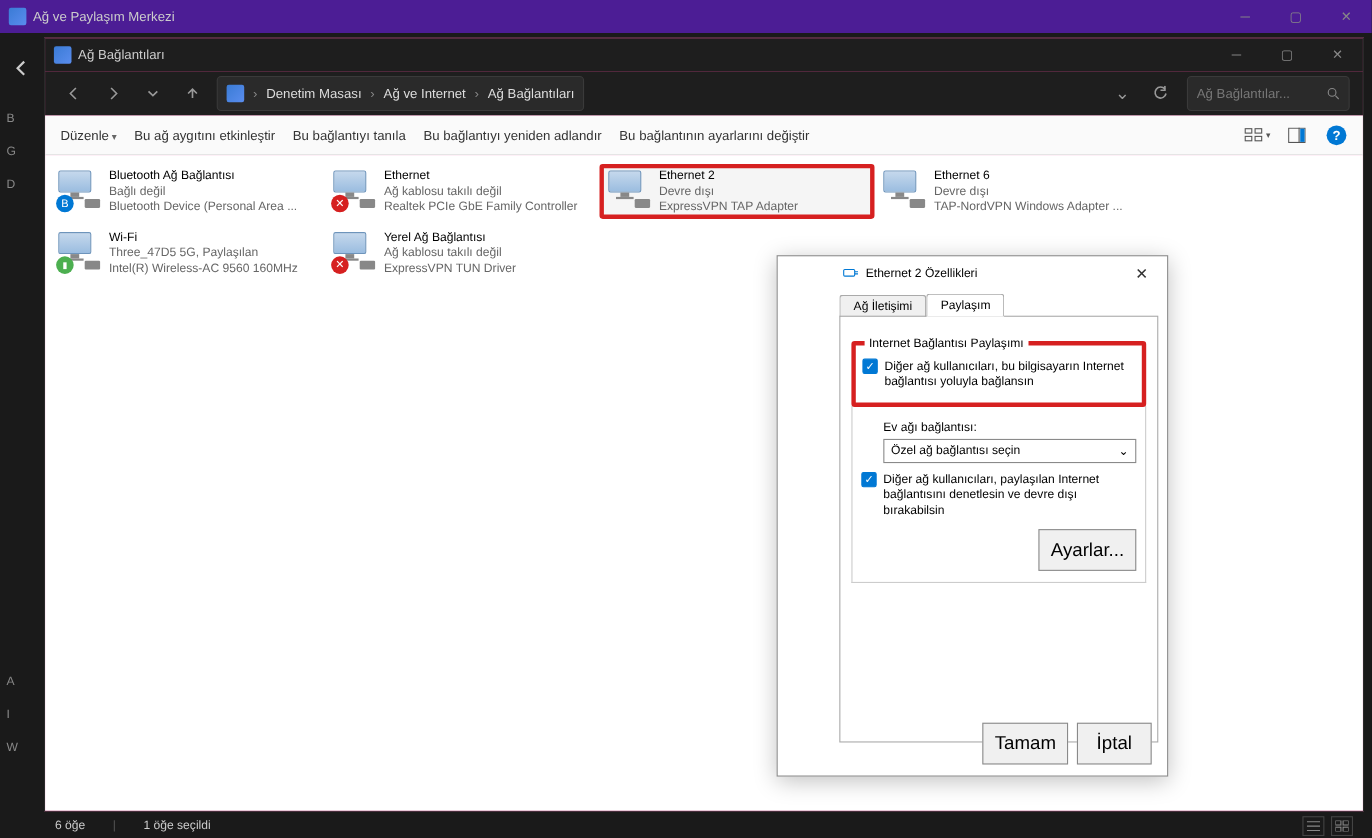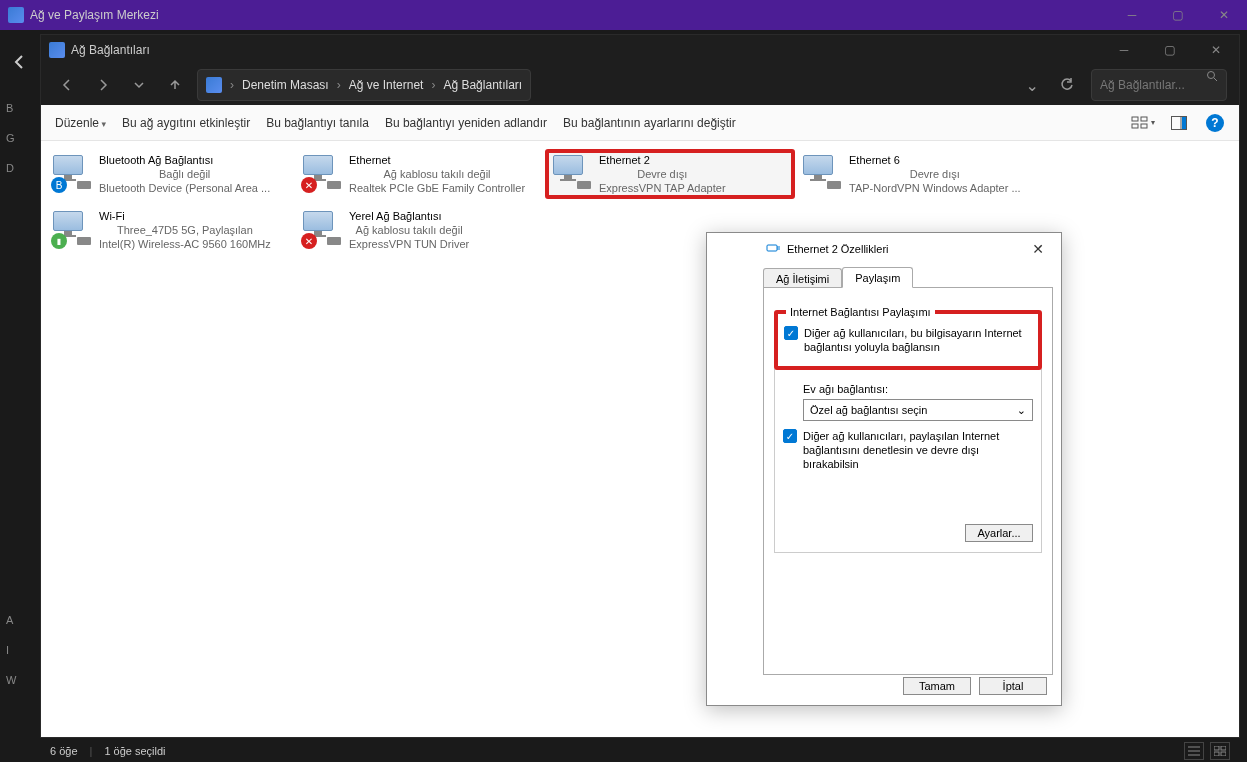--- a/index.html
+++ b/index.html
@@ -14,21 +14,21 @@
 .inner-window { position:absolute; left:40px; top:34px; width:1200px; height:704px; background:#ec4899; border:1px solid #2a2a2a; }
 .inner-titlebar { height:30px; background:#1e1e1e; display:flex; align-items:center; padding-left:8px; color:#ccc; font-size:12px; }
 .addressbar-row { height:40px; background:#1e1e1e; display:flex; align-items:center; padding:0 12px; gap:8px; }
 .nav-btn { width:28px; height:28px; display:flex; align-items:center; justify-content:center; color:#999; font-size:14px; cursor:pointer; border-radius:4px; }
 .addr-box { flex:0 0 auto; height:32px; background:#2a2a2a; border:1px solid #3a3a3a; border-radius:4px; display:flex; align-items:center; padding:0 8px; color:#ddd; font-size:12px; gap:6px;}
 .addr-icon { width:16px; height:16px; background:linear-gradient(135deg,#3a7bd5,#5a8dee); border-radius:2px; }
 .addr-sep { color:#888; padding:0 2px; }
 .addr-spacer { flex:1; }
 .addr-drop { color:#999; cursor:pointer; padding:0 4px;}
 .refresh-btn { width:32px;height:32px;display:flex;align-items:center;justify-content:center;color:#999;cursor:pointer;border-radius:4px;}
-.search-box { width:136px; height:32px; background:#2a2a2a; border:1px solid #3a3a3a; border-radius:4px; display:flex; padding:0 8px; color:#888; font-size:12px; }
+.search-box { width:148px; height:32px; background:#2a2a2a; border:1px solid #3a3a3a; border-radius:4px; display:flex; align-items:center; padding:0 8px; color:#888; font-size:12px; }
 .search-box input { background:transparent; border:none; outline:none; color:#ddd; font-size:12px; width:100%; }
 .search-box input::placeholder { color:#777; }
 .search-icon { margin-left:auto; color:#888; }
 .toolbar-row { height:36px; background:#fafafa; display:flex; align-items:center; padding:0 12px; gap:12px; font-size:12px; color:#333; border-bottom:1px solid #e5e5e5;}
 .toolbar-item { cursor:pointer; padding:4px 2px; }
 .toolbar-item.with-arrow::after { content:" ▾"; font-size:9px; color:#666; }
 .toolbar-spacer { flex:1; }
 .toolbar-iconbtn { width:24px; height:24px; display:flex; align-items:center; justify-content:center; color:#555; cursor:pointer; }
 .help-icon { width:18px;height:18px;border-radius:50%;background:#0078d4;color:#fff;display:flex;align-items:center;justify-content:center;font-size:12px;font-weight:bold;}
 .content-area { position:absolute; left:0; top:106px; right:0; bottom:0; background:#fff; overflow:hidden;}
@@ -39,45 +39,45 @@
 .conn-icon-mon { width:30px;height:20px;background:linear-gradient(#c5d8ec,#9bbde0);border:1px solid #6d94bb;border-radius:2px;position:absolute;top:2px;left:2px;}
 .conn-icon-stand { width:8px;height:4px;background:#888;position:absolute;top:22px;left:13px;}
 .conn-icon-base { width:16px;height:2px;background:#888;position:absolute;top:26px;left:9px;}
 .conn-overlay { position:absolute; bottom:0; left:0; width:16px; height:16px; border-radius:50%; display:flex;align-items:center;justify-content:center;font-size:10px;color:#fff;}
 .conn-overlay.red { background:#d62020; }
 .conn-overlay.blue { background:#0078d4; }
 .conn-overlay.wifi { background:#4caf50; }
 .conn-connector { position:absolute; right:0; bottom:4px; width:14px;height:8px;background:#888;border-radius:1px;}
 .conn-text { display:flex; flex-direction:column; font-size:11px; line-height:14px; min-width:0;}
 .conn-title { color:#000; white-space:nowrap; overflow:hidden; text-overflow:ellipsis;}
-.conn-line2 { color:#666; white-space:nowrap; overflow:hidden; text-overflow:ellipsis;text-align:center;}
+.conn-line2 { color:#666; white-space:nowrap; overflow:hidden; text-overflow:ellipsis;}
 .conn-line3 { color:#666; white-space:nowrap; overflow:hidden; text-overflow:ellipsis;}
 
 .dialog { position:absolute; left:706px; top:232px; width:356px; height:474px; background:#fff; border:1px solid #8a8a8a; box-shadow:0 4px 20px rgba(0,0,0,.25); font-size:11px; color:#000;padding-left:48px;}
 .dlg-titlebar { height:32px; display:flex; align-items:center; padding:0 10px; gap:6px; }
 .dlg-title-icon { width:16px;height:16px;color:#0078d4;}
 .dlg-close { margin-left:auto; width:26px;height:26px;display:flex;align-items:center;justify-content:center;cursor:pointer;font-size:14px;color:#333;}
 .dlg-tabs { display:flex; padding-left:8px; gap:0; height:22px; align-items:flex-end;}
 .dlg-tab { padding:4px 12px 3px; border:1px solid #aaa; border-bottom:none; background:#f0f0f0; cursor:pointer; border-radius:3px 3px 0 0; font-size:11px; position:relative; top:1px;}
 .dlg-tab.active { background:#fff; z-index:2; border-bottom:1px solid #fff;}
 .dlg-body { border:1px solid #aaa; margin:0 8px; height:388px; padding:10px; position:relative;}
 .group-box { border:1px solid #ccc; padding:10px 8px 10px 8px; position:relative;margin-top:12px;}
 .group-box.red-hl { border:4px solid #d62020; border-radius:3px; padding:8px 6px;}
 .group-legend { position:absolute; top:-8px; left:8px; background:#fff; padding:0 4px; font-size:11px;}
 .chk-row { display:flex; align-items:flex-start; gap:6px; margin:4px 0; }
 .chk { width:14px;height:14px;border:1px solid #0078d4;background:#0078d4;border-radius:2px;display:flex;align-items:center;justify-content:center;color:#fff;font-size:10px;flex:0 0 14px;}
 .chk-label { line-height:14px; }
 .select-row { margin:6px 0 6px 20px;}
 .select-label { margin-bottom:4px;}
 .select-box { width:100%; max-width:260px; height:22px; border:1px solid #8a8a8a; background:#fff; padding:0 6px; display:flex; align-items:center; justify-content:space-between; cursor:pointer;}
 .btn-row { display:flex; justify-content:flex-end; margin-top:10px;}
-.dlg-btn { min-width:68px; height:18px; border:1px solid #8a8a8a; background:#f0f0f0; display:inline-flex; align-items:center; justify-content:center; padding:0 10px; cursor:pointer; font-size:11px;margin-top:43px;}
+.dlg-btn { min-width:68px; height:38px; border:1px solid #8a8a8a; background:#f0f0f0; display:inline-flex; align-items:center; justify-content:center; padding:0 10px; cursor:pointer; font-size:17px;}
 .dlg-footer { position:absolute; bottom:10px; right:14px; display:flex; gap:8px;}
 
-.statusbar { position:absolute; left:40px; bottom:0; right:7px; height:22px; background:#1a1a1a; color:#ccc; font-size:11px; display:flex; align-items:center; padding:0 10px; gap:12px;}
+.statusbar { position:absolute; left:40px; bottom:0; right:7px; height:22px; background:#1a1a1a; color:#ccc; font-size:11px; display:flex; align-items:center; padding:0 10px; gap:25px;}
 .status-sep { color:#555; }
 .status-icons { margin-left:auto; display:flex; gap:6px;}
 .status-icon-btn { width:20px;height:18px;border:1px solid #444;display:flex;align-items:center;justify-content:center;color:#888;font-size:10px;cursor:pointer;}
 .app-side{position:absolute;left:0;top:30px;width:40px;bottom:22px;background:#1a1a1a;}
 .view-opts { width:18px;height:14px;display:inline-block;}
 svg { display:block;}
 </style>
 </head>
 <body>
 

